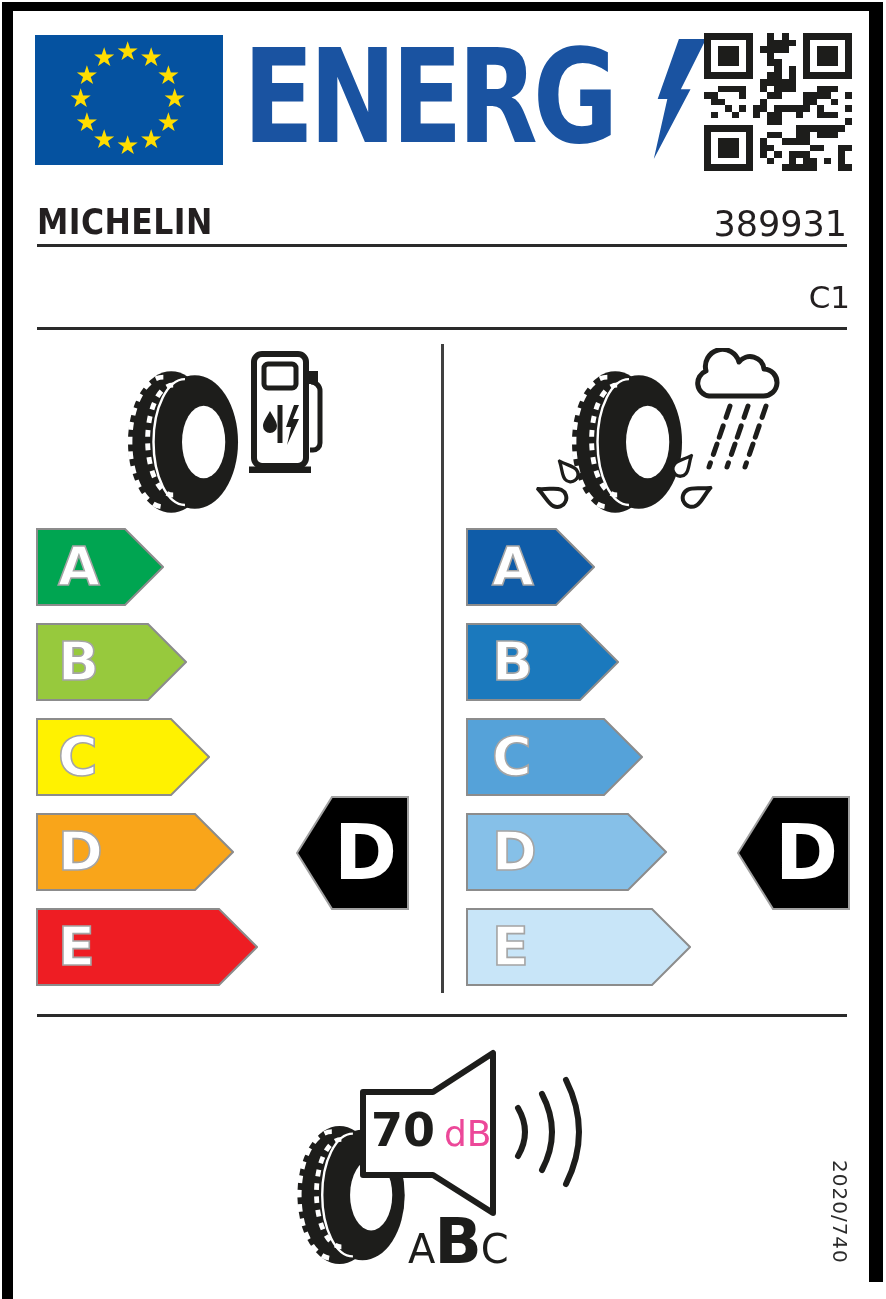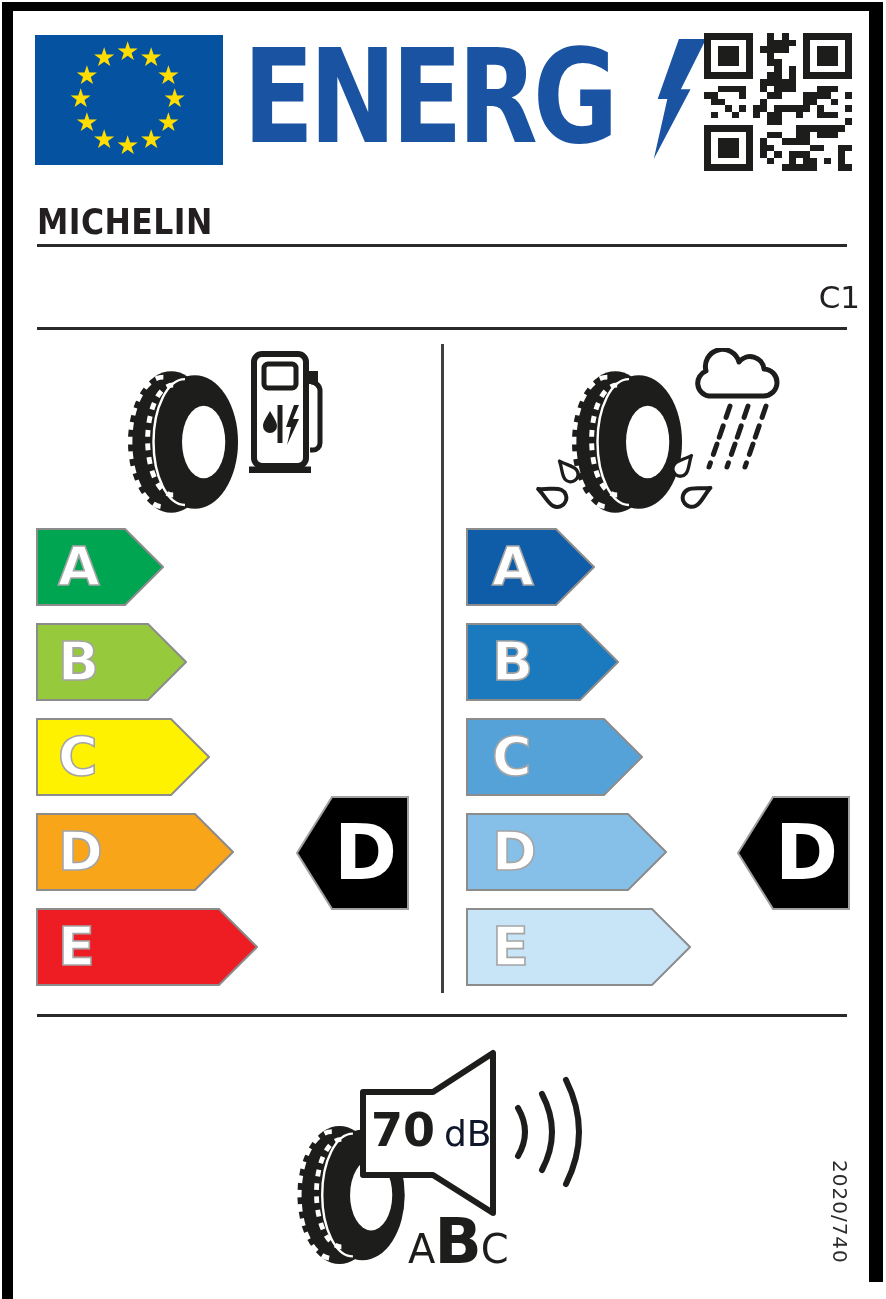--- a/index.html
+++ b/index.html
@@ -20,21 +20,21 @@
   .bolt{left:648px;top:38px;width:58px;height:122px;}
   .qr{left:704px;top:33px;width:148px;height:138px;}
 
   
   .brand{left:37px;top:202px;font-size:35px;font-weight:bold;letter-spacing:.5px;
          transform:scaleX(.9);transform-origin:0 0;white-space:nowrap;}
   .article{right:39px;top:204px;font-size:35px;}
   .rule{left:37px;width:810px;height:3px;background:#2a2a2a;}
   .rule1{top:244px;} .rule2{top:327px;} .rule3{top:1014px;}
   .size{left:37px;top:272px;font-size:41px;white-space:nowrap;}
-  .tclass{right:26px;top:279px;font-size:31px;}
+  .tclass{right:36px;top:279px;font-size:31px;}
 
   .divider{left:441px;top:344px;width:3px;height:649px;background:#404040;}
 
   
   .tire-fuel{left:126px;top:368px;width:114px;height:148px;}
   .pump{left:247px;top:349px;width:84px;height:124px;}
   .tire-wet{left:570px;top:368px;width:114px;height:148px;}
   .cloud{left:684px;top:348px;width:102px;height:126px;}
   .splash-l{left:536px;top:455px;width:48px;height:58px;}
   .splash-r{left:668px;top:452px;width:46px;height:62px;}
@@ -51,21 +51,21 @@
   
   .indicator{width:113px;height:114px;top:796px;}
   .ind-left{left:296px;} .ind-right{left:737px;}
   .indicator .letter{position:absolute;left:38px;top:0;line-height:114px;font-size:76px;font-weight:bold;color:#fff;}
 
   
   .tire-noise{left:295px;top:1124px;width:112px;height:142px;}
   .speaker{left:358px;top:1046px;width:240px;height:172px;}
   .db-text{left:371px;top:1103px;display:flex;align-items:baseline;gap:9px;white-space:nowrap;text-align:center;}
   .db-val{font-size:46px;font-weight:bold;color:#1d1d1b;}
-  .db-unit{font-size:36px;color:#0f172a;}
+  .db-unit{font-size:36px;color:#ec4899;}
   .noise-classes{left:408px;top:1205px;display:flex;align-items:baseline;letter-spacing:-1px;color:#1d1d1b;}
   .nc{font-size:40px;} .nc-big{font-size:62px;font-weight:bold;}
 
   .regulation{left:828px;top:1160px;writing-mode:vertical-rl;text-orientation:mixed;
               font-size:20px;color:#2b2b2b;letter-spacing:1px;}
 </style>
 </head>
 <body>
 
 <svg width="0" height="0" style="position:absolute" aria-hidden="true">
@@ -235,20 +235,21 @@
         <rect x="14" y="0" width="7" height="7" fill="#1d1d1b"></rect>
         <rect x="15" y="1" width="5" height="5" fill="#fff"></rect>
         <rect x="16" y="2" width="3" height="3" fill="#1d1d1b"></rect>
         <rect x="0" y="14" width="7" height="7" fill="#1d1d1b"></rect>
         <rect x="1" y="15" width="5" height="5" fill="#fff"></rect>
         <rect x="2" y="16" width="3" height="3" fill="#1d1d1b"></rect>
       </g>
   </svg>
 
   <div class="abs brand">MICHELIN</div>
+  <div class="abs article">389931</div>
   <div class="abs rule rule1"></div>
 
   <div class="abs tclass">C1</div>
   <div class="abs rule rule2"></div>
 
   <div class="abs divider"></div>
 
   <svg class="abs tire-fuel">
       <use href="#tire"></use>
     </svg>

